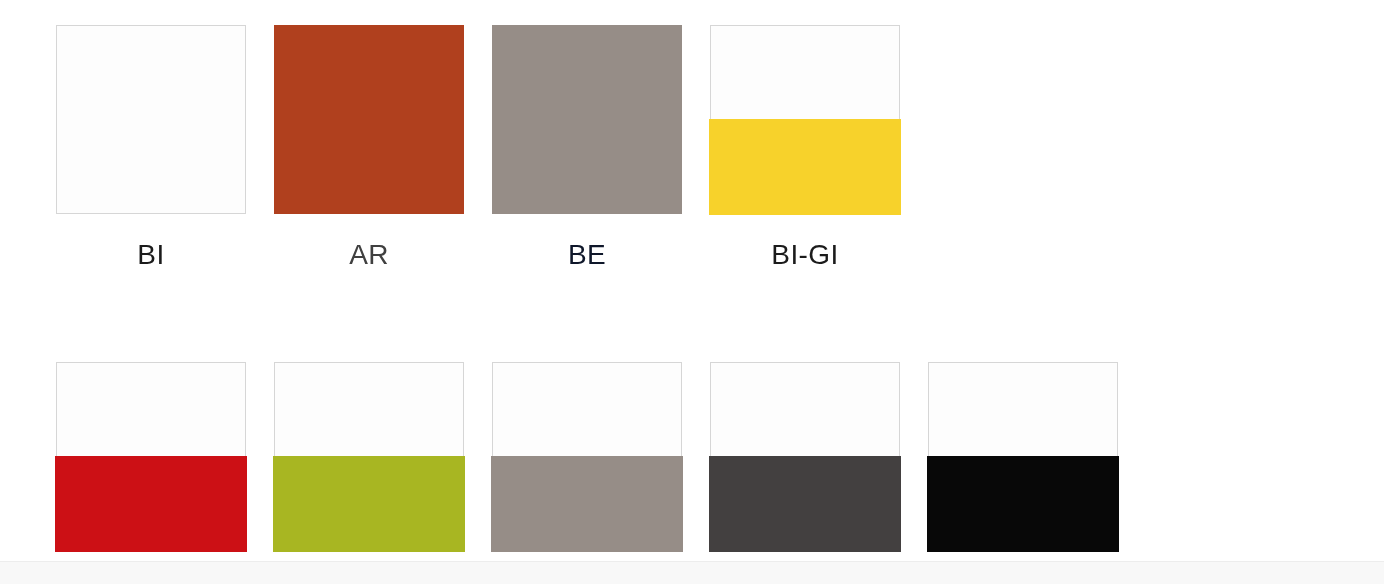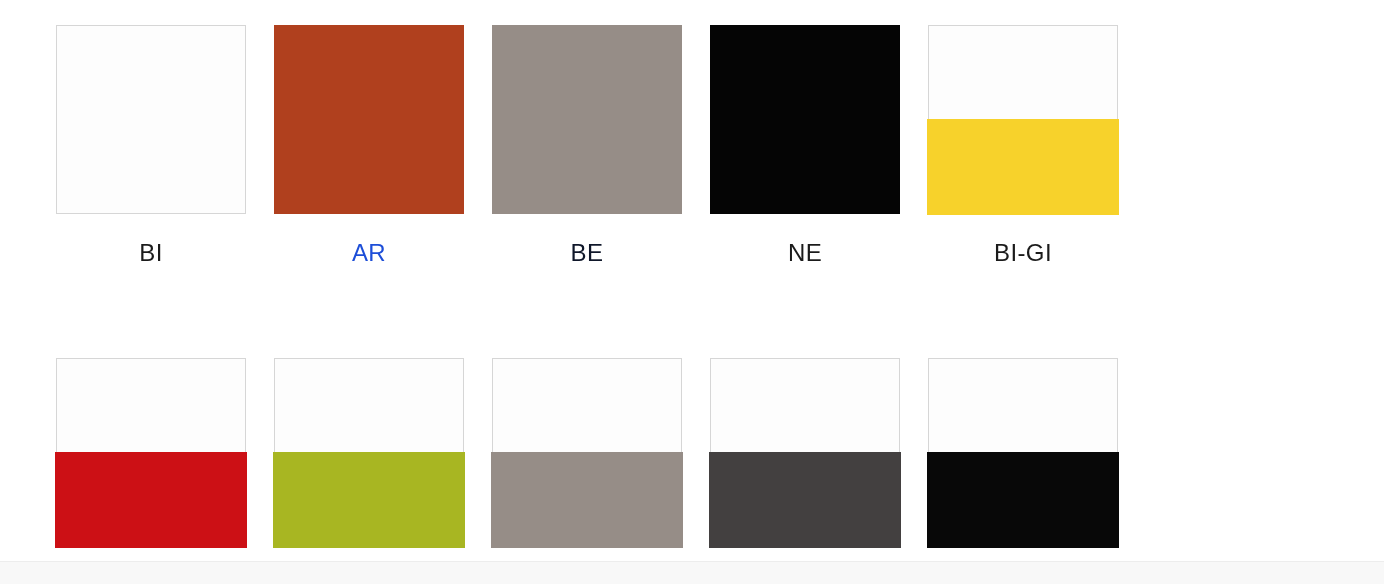--- a/index.html
+++ b/index.html
@@ -75,21 +75,21 @@
   .swatch-band {
     position: absolute;
     left: -1px;
     top: 94px;
     width: 192px;
     height: 96px;
   }
 
   .swatch-label {
     margin-top: 27px;
-    font-size: 24px;
+    font-size: 28px;
     line-height: 1;
     color: #1b1b1b;
     letter-spacing: 0.4px;
     white-space: nowrap;
     text-align: center;
     font-weight: 400;
   }
 
   #page-footer-divider {
     position: absolute;
@@ -120,36 +120,30 @@
       <div class="swatch-box solid-or-frame">
         <div class="swatch-frame" style="background: rgb(253, 253, 253); border-color: rgb(214, 214, 214);"></div>
       </div>
       <div class="swatch-label" style="color: rgb(27, 27, 27);">BI</div>
     </div>
 
     <div class="swatch-cell">
       <div class="swatch-box solid">
         <div class="swatch-fill-solid" style="background: rgb(176, 64, 30);"></div>
       </div>
-      <div class="swatch-label" style="color: #1d4ed8;">AR</div>
+      <div class="swatch-label" style="color: #404040;">AR</div>
     </div>
 
     <div class="swatch-cell">
       <div class="swatch-box solid">
         <div class="swatch-fill-solid" style="background: rgb(150, 141, 135);"></div>
       </div>
       <div class="swatch-label" style="color: #0f172a;">BE</div>
     </div>
 
-    <div class="swatch-cell">
-      <div class="swatch-box solid">
-        <div class="swatch-fill-solid" style="background: rgb(5, 5, 5);"></div>
-      </div>
-      <div class="swatch-label" style="color: rgb(27, 27, 27);">NE</div>
-    </div>
 
     <div class="swatch-cell">
       <div class="swatch-box two-tone">
         <div class="swatch-frame" style="background: rgb(253, 253, 253); border-color: rgb(214, 214, 214);"></div>
         <div class="swatch-band" style="background: rgb(247, 210, 43);"></div>
       </div>
       <div class="swatch-label" style="color: rgb(27, 27, 27);">BI-GI</div>
     </div>
 
 

